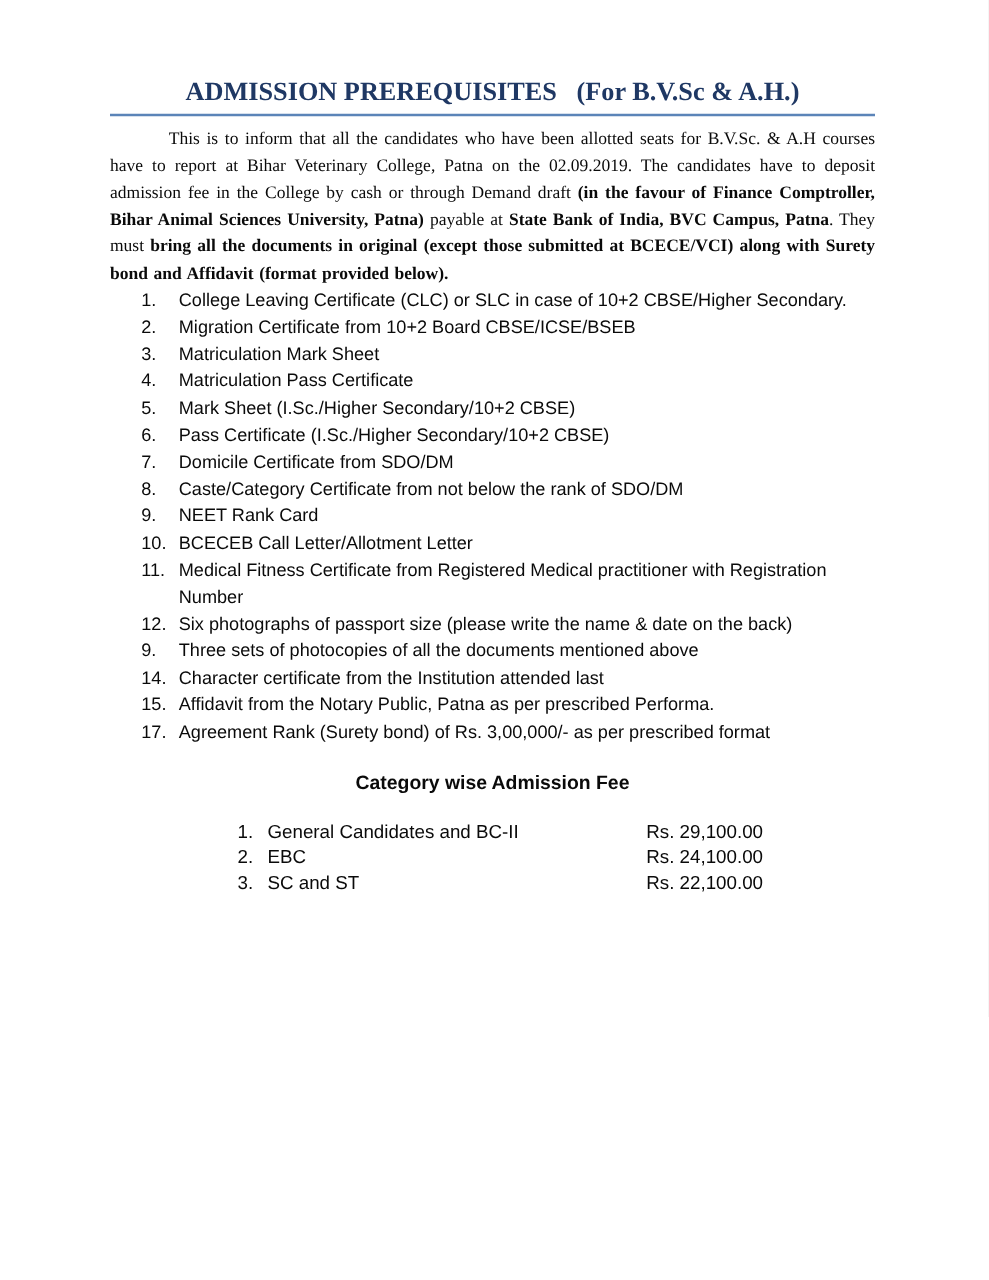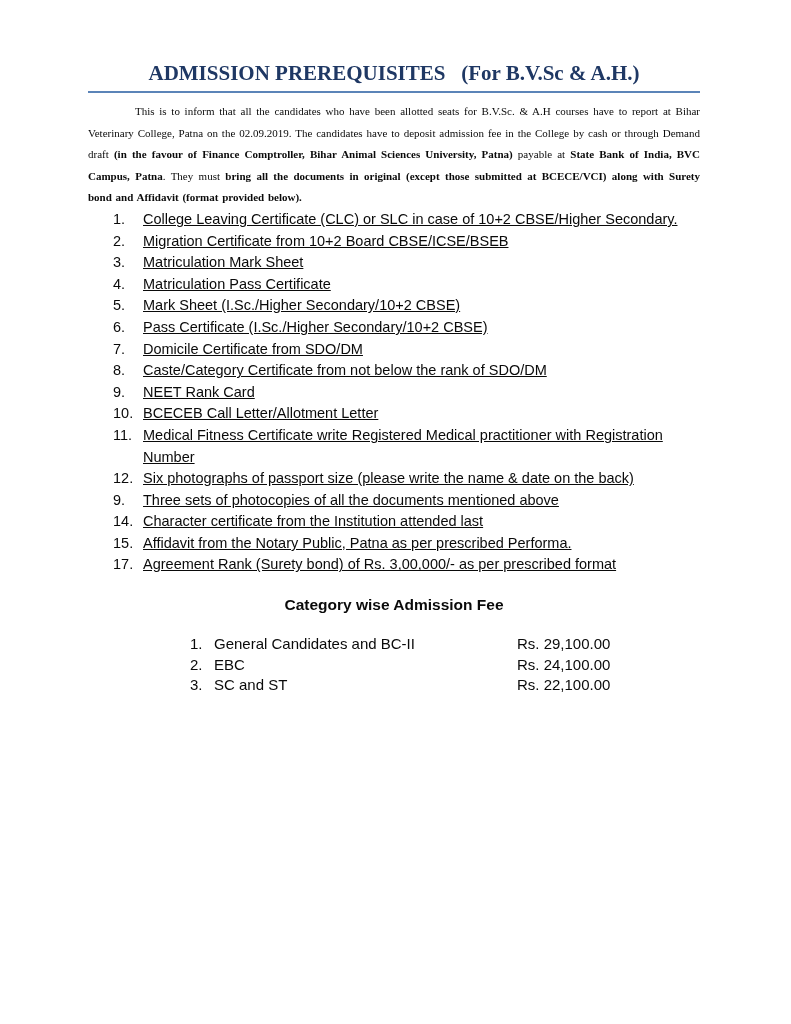--- a/index.html
+++ b/index.html
@@ -24,21 +24,21 @@
     color: #1f3864;
     white-space: pre;
   }
   .rule {
     height: 0;
     border-bottom: 2px solid #5b84b8;
     margin-top: 5px;
   }
   .intro {
     margin: 8px 0 0 0;
-    font-size: 11px;
+    font-size: 14px;
     line-height: 21.6px;
     text-align: justify;
     text-indent: 47px;
     word-spacing: 1px;
   }
   .intro b { font-weight: bold; }
   .check-heading {
     margin: 16px 0 6px 0;
     text-align: center;
     font-family: "Liberation Serif", serif;
@@ -47,21 +47,21 @@
   }
   .checklist {
     font-family: "Liberation Sans", sans-serif;
     font-size: 14.5px;
     line-height: 21.6px;
     margin: 0 0 0 25px;
     padding: 0;
   }
   .check-row { display: flex; }
   .check-num { flex: 0 0 30px; width: 30px; }
-  .check-text { flex: 1; text-decoration: underline; }
+  .check-text { flex: 1; }
   .fee-heading {
     margin: 20px 0 0 0;
     text-align: center;
     font-family: "Liberation Sans", sans-serif;
     font-size: 15.5px;
     font-weight: bold;
   }
   .fees {
     margin: 20px 0 0 102px;
     font-family: "Liberation Sans", sans-serif;
@@ -120,21 +120,21 @@
       <div class="check-row">
         <span class="check-num">9.</span>
         <span class="check-text">NEET Rank Card</span>
       </div>
       <div class="check-row">
         <span class="check-num">10.</span>
         <span class="check-text">BCECEB Call Letter/Allotment Letter</span>
       </div>
       <div class="check-row">
         <span class="check-num">11.</span>
-        <span class="check-text">Medical Fitness Certificate write Registered Medical practitioner with Registration Number</span>
+        <span class="check-text">Medical Fitness Certificate from Registered Medical practitioner with Registration Number</span>
       </div>
       <div class="check-row">
         <span class="check-num">12.</span>
         <span class="check-text">Six photographs of passport size (please write the name &amp; date on the back)</span>
       </div>
       <div class="check-row">
         <span class="check-num">9.</span>
         <span class="check-text">Three sets of photocopies of all the documents mentioned above</span>
       </div>
       <div class="check-row">

